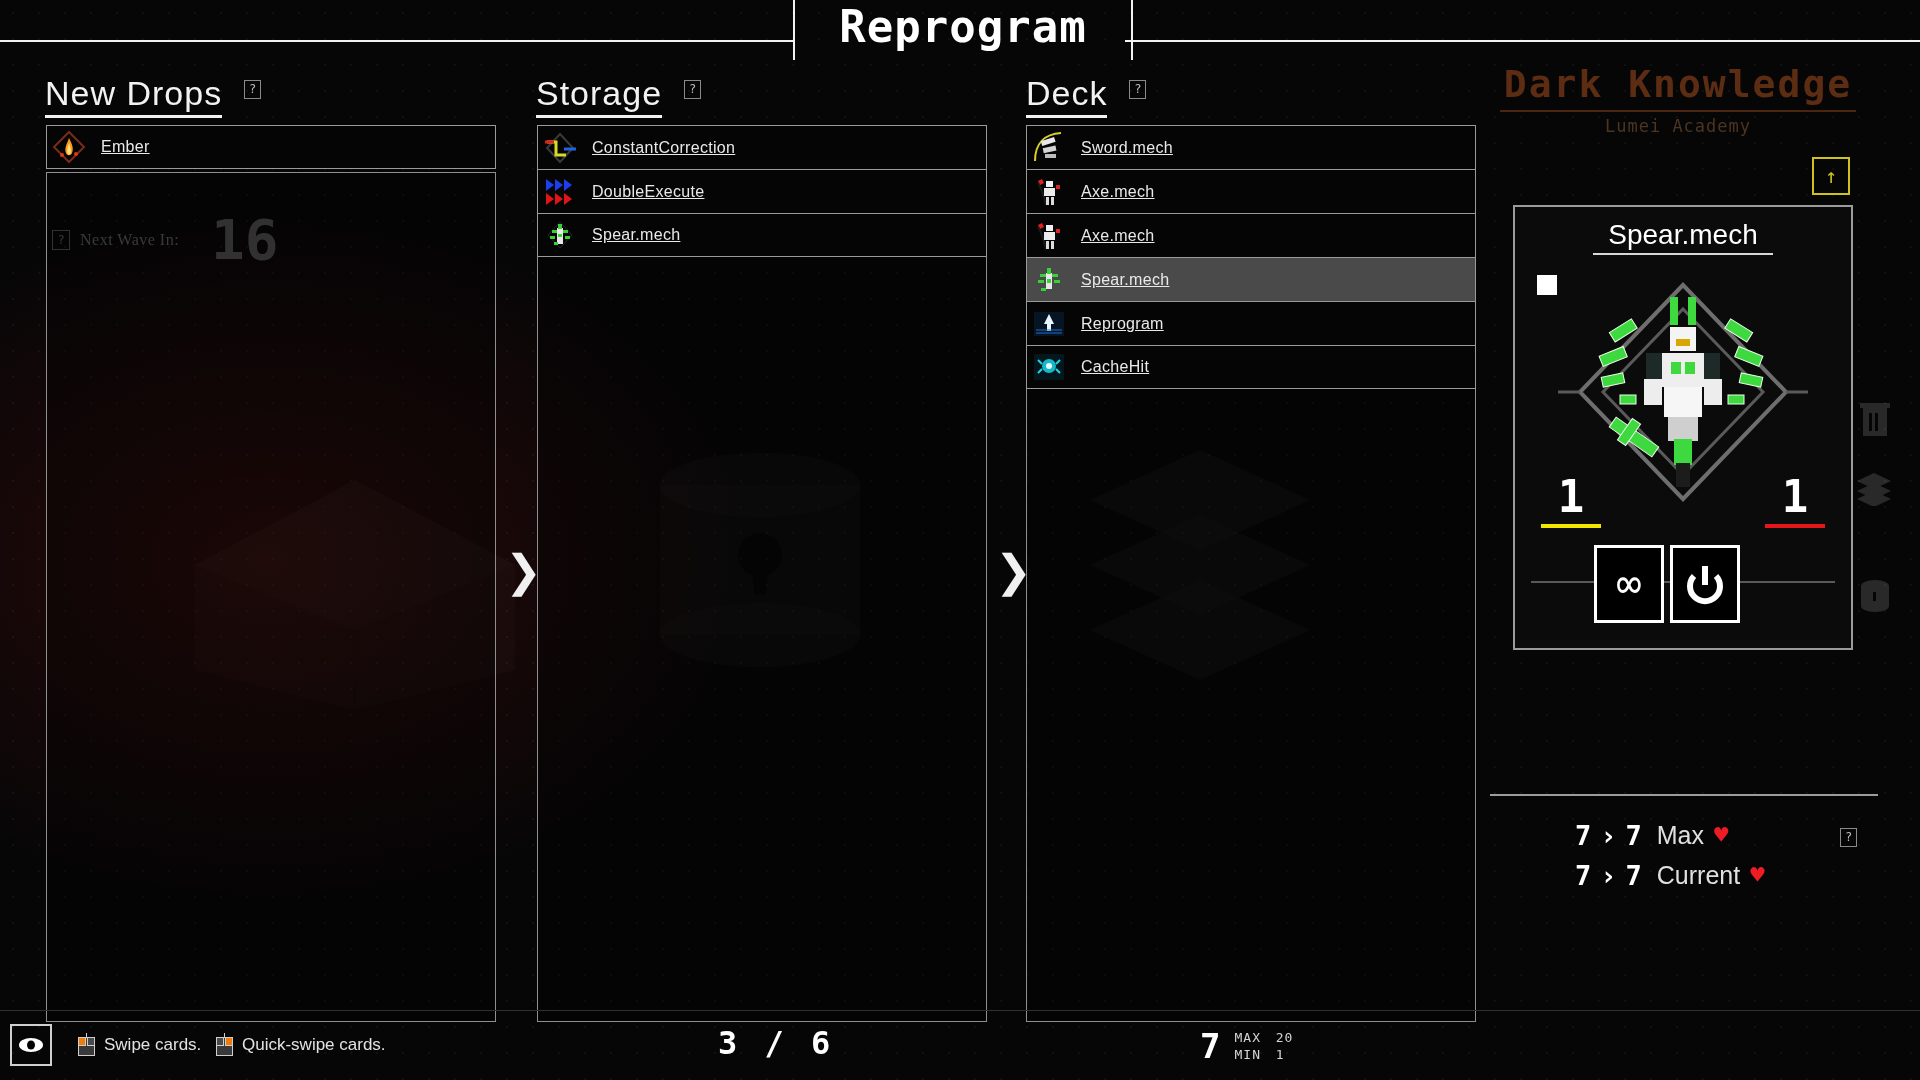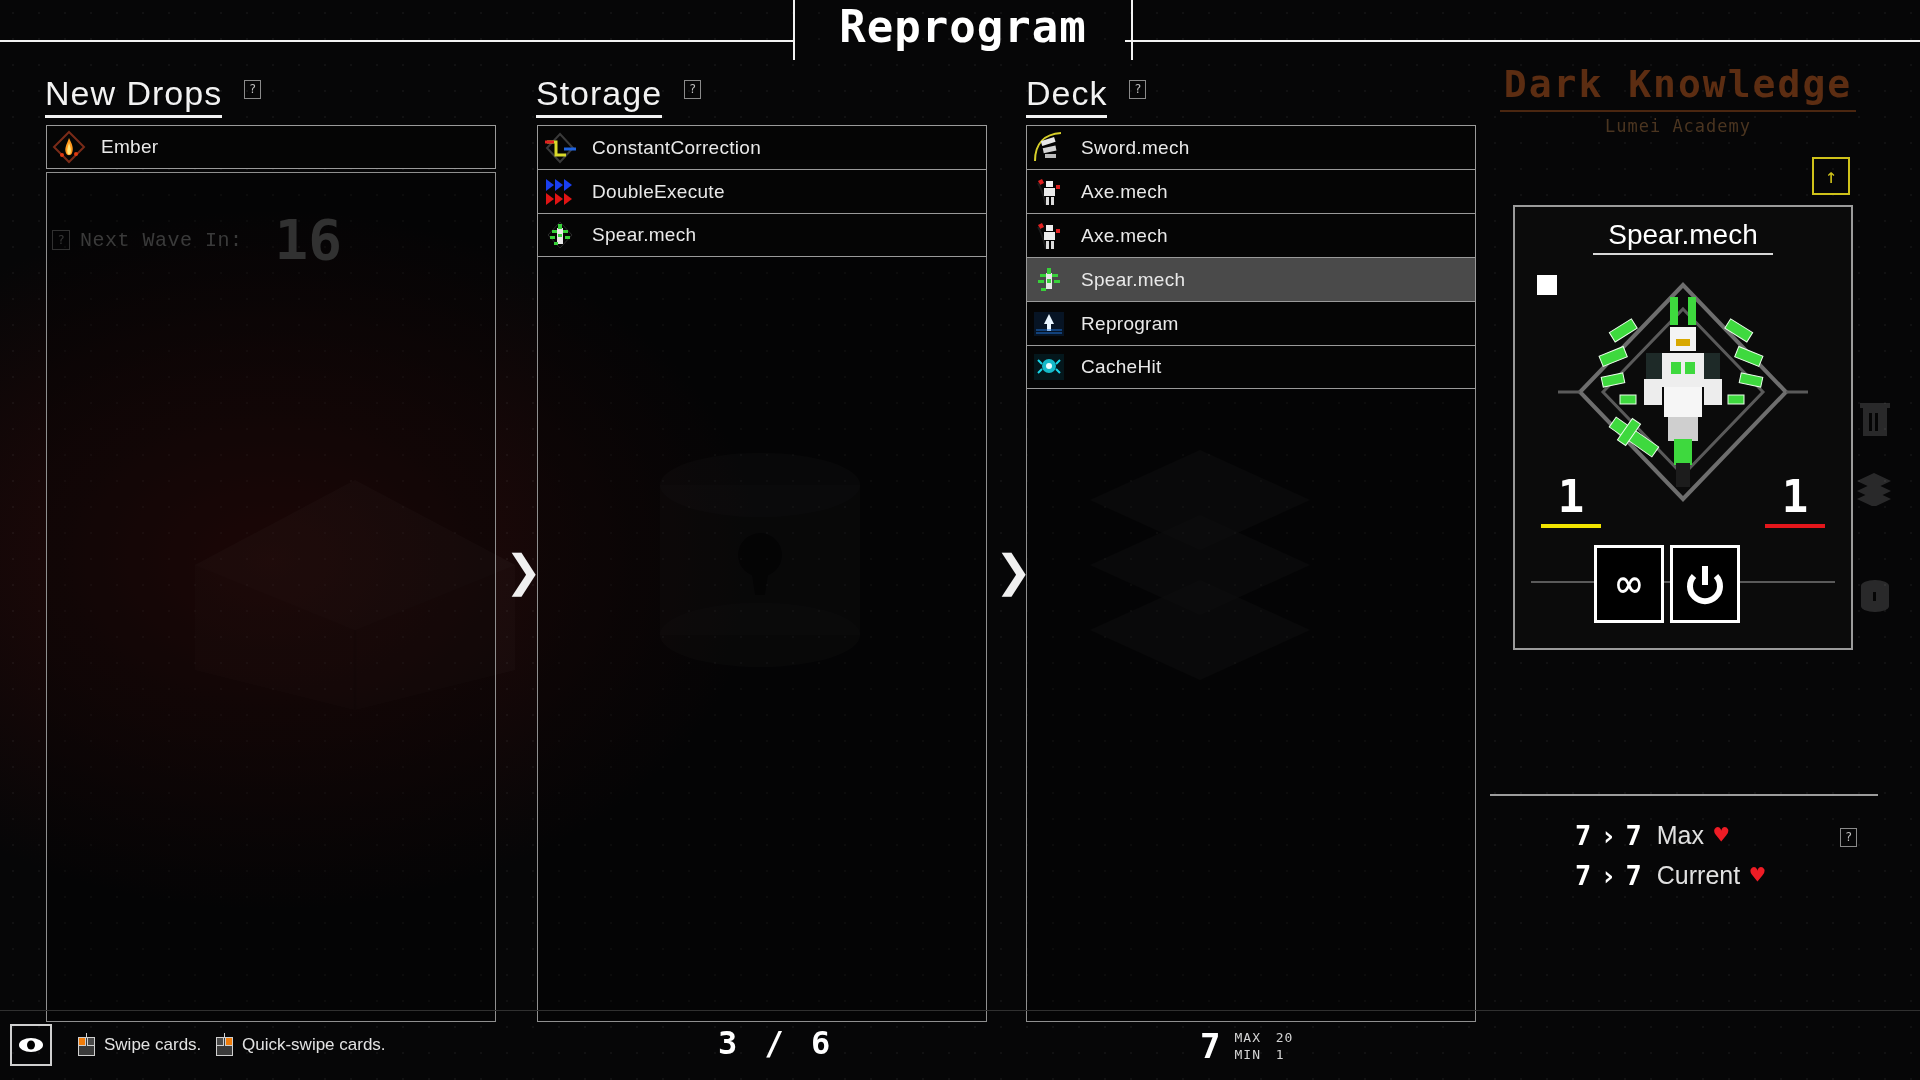--- a/index.html
+++ b/index.html
@@ -35,22 +35,22 @@
                  width:400px; }
   .ghost-title .g1 { font-size:38px; font-weight:700; color:#5c2d12; letter-spacing:2px;
                      font-family:"DejaVu Sans Mono", monospace; }
   .ghost-title .g-rule { height:2px; background:#4a2610; margin:4px 22px 4px; }
   .ghost-title .g2 { font-size:17px; color:#4b3520; letter-spacing:1px; }
 
   
   .ghost-wave { position:absolute; left:52px; top:216px; display:flex; align-items:center; gap:10px; }
   .ghost-wave .qbox { width:18px; height:20px; border:1px solid #4a4a4a; color:#555;
                       font-size:12px; text-align:center; line-height:18px; }
-  .ghost-wave .lbl { font-size:20px; color:#585858; letter-spacing:.5px;
-                     font-family:Liberation Mono, monospace; }
+  .ghost-wave .lbl { font-size:16px; color:#585858; letter-spacing:.5px;
+                     font-family:Liberation Serif, serif; }
   .ghost-wave .num { font-size:56px; color:#4a4a4a; font-weight:700; margin-left:22px;
                      line-height:48px; }
 
   
   .ghost-art { position:absolute; opacity:.10; pointer-events:none; }
 
   
   .col-head { position:absolute; display:flex; align-items:flex-start; gap:22px; }
   .col-head .h-text { font-size:34px; color:#f2f2f2; letter-spacing:1px;
                       border-bottom:3px solid #f2f2f2; padding-bottom:2px;
@@ -60,22 +60,22 @@
 
   .col-frame { position:absolute; border:1px solid #8f8f8f; background:rgba(4,4,4,.35); }
 
   .card-row { display:flex; align-items:center; height:44px;
               border:1px solid #9a9a9a; border-bottom:none;
               background:#050505; }
   .card-row:last-child { border-bottom:1px solid #9a9a9a; }
   .card-row.selected { background:#4a4a4a; }
   .card-row .thumb { width:44px; height:42px; flex:0 0 44px; display:flex;
                      align-items:center; justify-content:center; }
-  .card-row .cname { font-size:19px; color:#e9e9e9; letter-spacing:.3px;
-                     font-family:"Liberation Sans", sans-serif; padding-left:10px; }
+  .card-row .cname { font-size:16px; color:#e9e9e9; letter-spacing:.3px;
+                     font-family:"Liberation Sans", sans-serif; padding-left:10px;text-decoration:underline; }
 
   .chev { position:absolute; color:#f0f0f0; font-size:44px; font-weight:700;
           font-family:"DejaVu Sans", sans-serif; }
 
   
   .detail { position:absolute; left:1513px; top:205px; width:340px; height:445px;
             border:2px solid #9b9b9b; background:#0b0b0b; }
   .detail .d-title { text-align:center; font-size:28px; color:#fff; margin-top:12px;
                      font-family:"Liberation Sans", sans-serif; }
   .detail .d-underline { height:2px; background:#d8d8d8; margin:2px auto 0; width:180px; }

